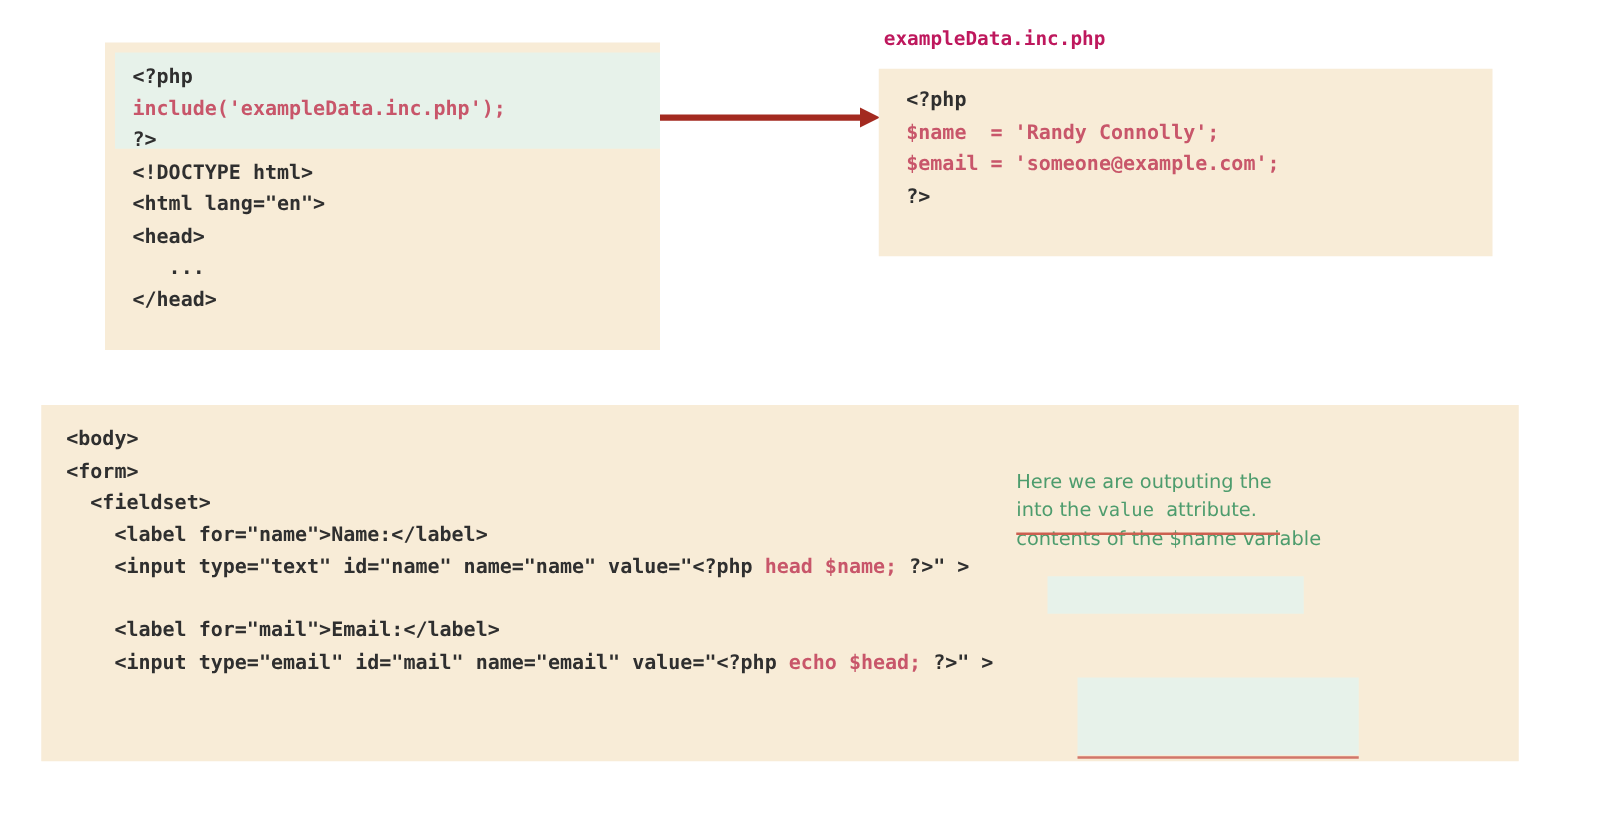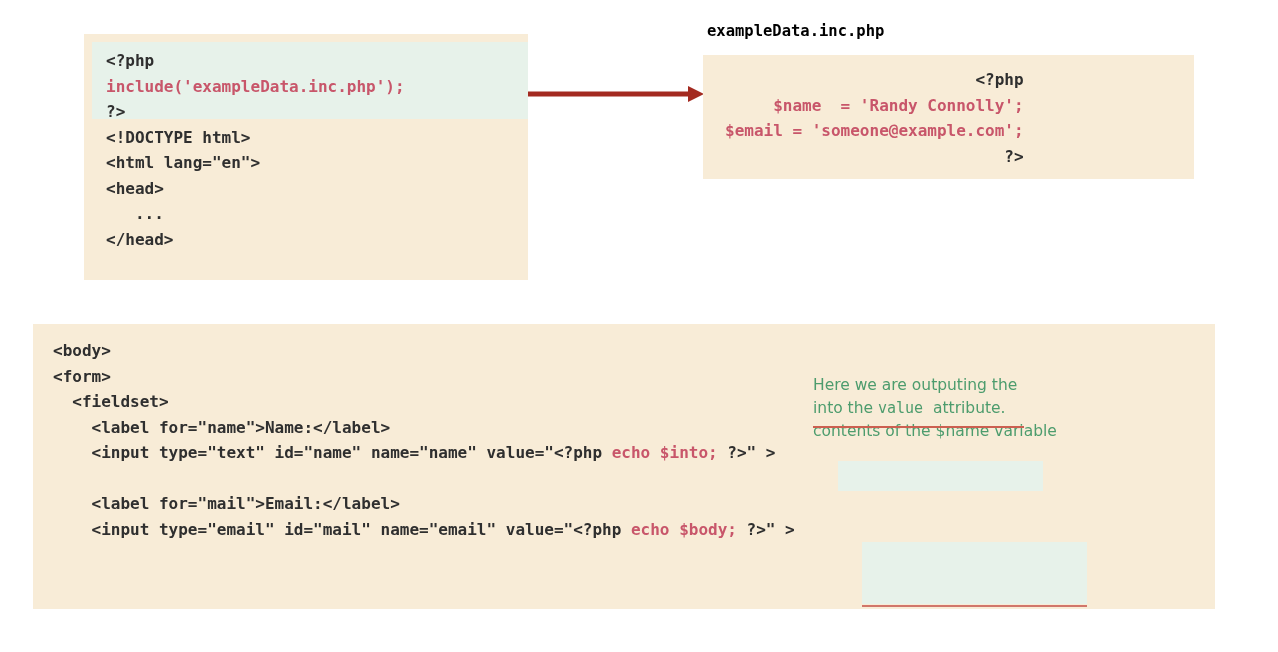--- a/index.html
+++ b/index.html
@@ -55,30 +55,29 @@
   }
 
   
   #tr-filename {
     position: absolute;
     left: 707px;
     top: 22px;
     font-family: "DejaVu Sans Mono", monospace;
     font-size: 15.5px;
     font-weight: 700;
-    color: #000000;
+    color: #be185d;
     white-space: pre;
     text-align: center;
   }
   #panel-topright {
     left: 703px;
     top: 55px;
     width: 491px;
-    height: 124px;
-    text-align: right;
+    height: 150px;
   }
   #tr-code {
     position: absolute;
     left: 22px;
     top: 12px;
   }
 
   
   #arrow {
     position: absolute;
@@ -186,24 +185,24 @@
 <div class="panel" id="panel-bottom">
 
   <div class="hl-band" id="bt-hl-1"></div>
   <div class="hl-band" id="bt-hl-2"></div>
   <div id="bt-hl-2-underline"></div>
 
   <div class="code" id="bt-code"><span>&lt;body&gt;</span>
 <span>&lt;form&gt;</span>
 <span>  &lt;fieldset&gt;</span>
 <span>    &lt;label for="name"&gt;Name:&lt;/label&gt;</span>
-<span>    &lt;input type="text" id="name" name="name" value="</span><span>&lt;?php </span><span class="php">echo $into; </span><span>?&gt;</span><span>" &gt;</span>
+<span>    &lt;input type="text" id="name" name="name" value="</span><span>&lt;?php </span><span class="php">head $name; </span><span>?&gt;</span><span>" &gt;</span>
 <span></span>
 <span>    &lt;label for="mail"&gt;Email:&lt;/label&gt;</span>
-<span>    &lt;input type="email" id="mail" name="email" value="</span><span>&lt;?php </span><span class="php">echo $body; </span><span>?&gt;</span><span>" &gt;</span></div>
+<span>    &lt;input type="email" id="mail" name="email" value="</span><span>&lt;?php </span><span class="php">echo $head; </span><span>?&gt;</span><span>" &gt;</span></div>
 </div>
 
 <div id="annotation">
   <div class="ann-line">Here we are outputing the</div>
   <div class="ann-line"><span>into the </span><span class="mono">value</span><span>  attribute.</span></div>
   <div class="ann-line">contents of the $name variable</div>
 </div>
 <div id="ann-underline"></div>
 
 </body></html>

